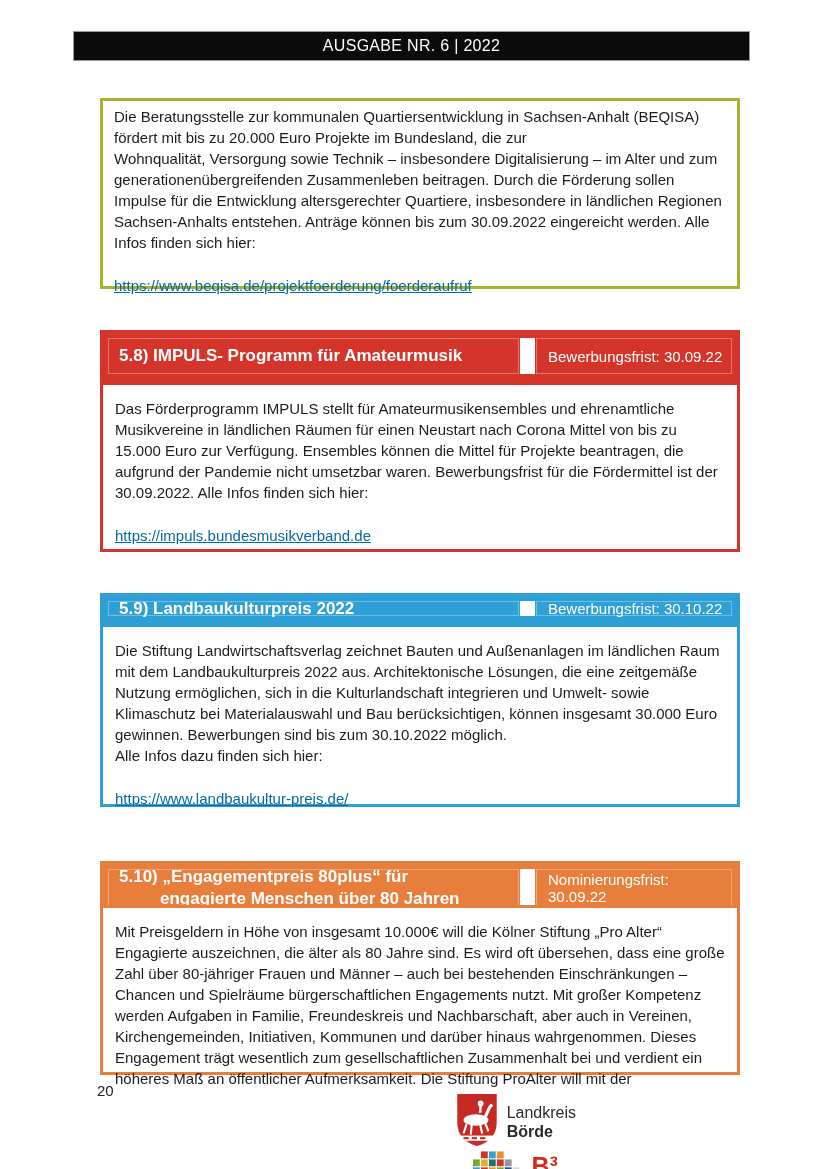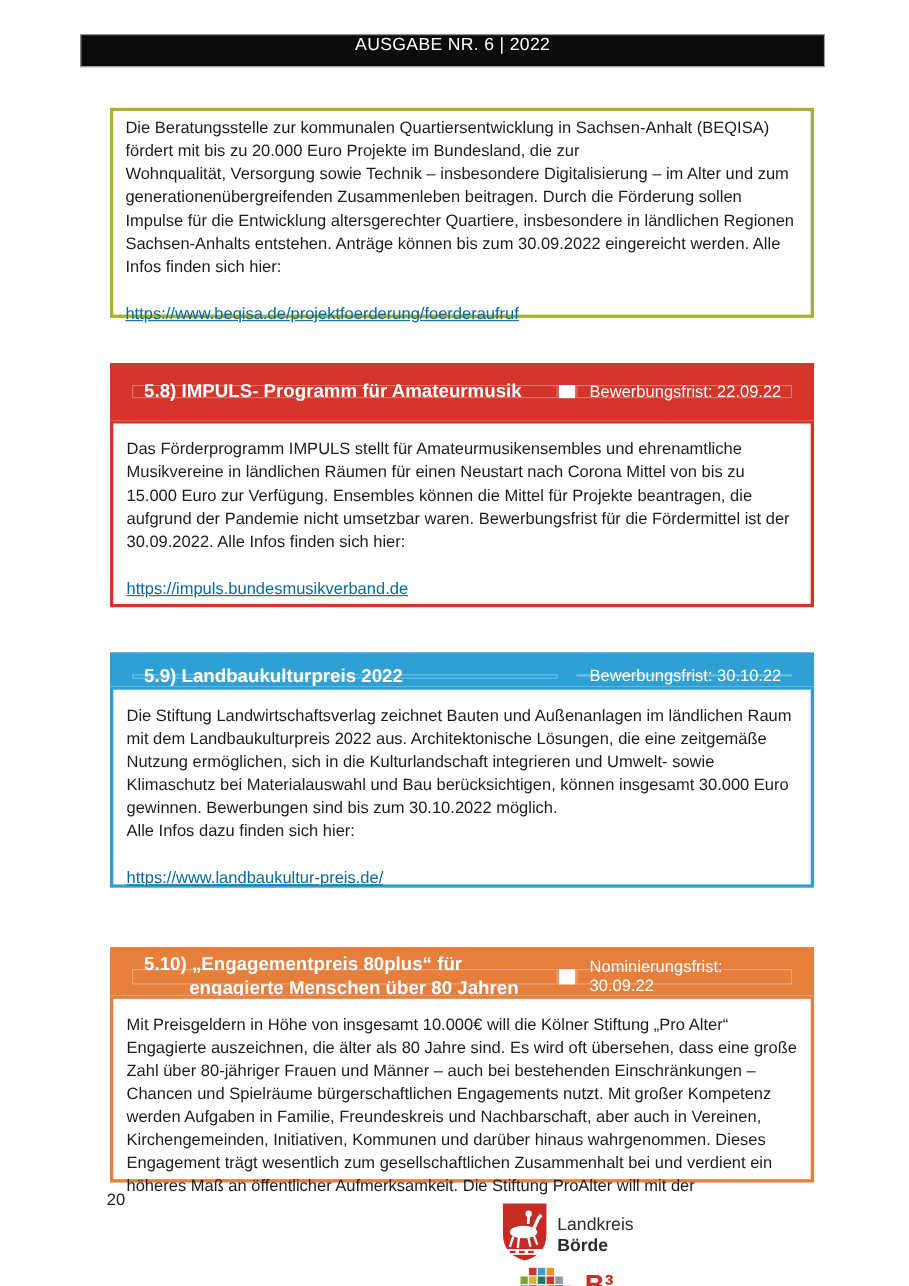--- a/index.html
+++ b/index.html
@@ -2,35 +2,35 @@
 <html><head>
 <meta charset="utf-8">
 <style>
   html,body{margin:0;padding:0;background:#ffffff;}
   body{width:826px;height:1169px;position:relative;overflow:hidden;
        font-family:"Liberation Sans", sans-serif;color:#1c1c1c;}
 
   
   .banner{position:absolute;left:73px;top:31px;width:675px;height:28px;
           background:#0b0b0b;border:1px solid #9a9a9a;
-          display:flex;justify-content:center;}
+          display:flex;align-items:center;justify-content:center;}
   .banner span{color:#ffffff;font-size:16px;letter-spacing:.3px;}
 
   
   .body-text{font-size:15px;line-height:21px;color:#1c1c1c;white-space:pre-line;}
   .doclink{display:inline-block;margin-top:22px;color:#0369a1;
            text-decoration:underline;font-size:15px;line-height:21px;cursor:pointer;}
 
   
   .intro-box{position:absolute;left:100px;top:98px;width:640px;height:191px;
              box-sizing:border-box;border:3px solid #a9b22e;padding:5px 11px;}
 
   
   .sec-header{position:absolute;left:100px;width:640px;box-sizing:border-box;
-              display:flex;align-items:stretch;padding:20px;}
+              display:flex;align-items:stretch;padding:8px;}
   .sec-cell{border:1px solid rgba(255,255,255,.32);box-sizing:border-box;}
   .sec-title{flex:1;color:#fff;font-weight:bold;font-size:17px;line-height:22px;
              padding:1px 0 1px 10px;display:flex;flex-direction:column;justify-content:center;}
   .sec-sep{width:15px;background:#ffffff;margin:0 1px;}
   .sec-deadline{width:196px;color:#ffffff;font-size:15px;display:flex;
                 align-items:center;padding-left:11px;}
   .ind19{margin-left:19px;} .ind41{margin-left:41px;}
 
   
   .sec-body{position:absolute;left:100px;width:640px;box-sizing:border-box;
@@ -66,21 +66,21 @@
   <div class="body-text">Die Beratungsstelle zur kommunalen Quartiersentwicklung in Sachsen-Anhalt (BEQISA) fördert mit bis zu 20.000 Euro Projekte im Bundesland, die zur
 Wohnqualität, Versorgung sowie Technik – insbesondere Digitalisierung – im Alter und zum generationenübergreifenden Zusammenleben beitragen. Durch die Förderung sollen Impulse für die Entwicklung altersgerechter Quartiere, insbesondere in ländlichen Regionen Sachsen-Anhalts entstehen. Anträge können bis zum 30.09.2022 eingereicht werden. Alle Infos finden sich hier:</div>
   <a class="doclink">https://www.beqisa.de/projektfoerderung/foerderaufruf</a>
 </div>
 
 <div class="sec-header s1" style="top:330px;height:52px;">
   <div class="sec-cell sec-title">
     <div>5.8) IMPULS- Programm für Amateurmusik</div>
   </div>
   <div class="sec-sep"></div>
-  <div class="sec-cell sec-deadline">Bewerbungsfrist: 22.09.22</div>
+  <div class="sec-cell sec-deadline">Bewerbungsfrist: 30.09.22</div>
 </div>
 
 <div class="sec-body s1b" style="top:382px;height:170px;">
   <div class="body-text">Das Förderprogramm IMPULS stellt für Amateurmusikensembles und ehrenamtliche Musikvereine in ländlichen Räumen für einen Neustart nach Corona Mittel von bis zu 15.000 Euro zur Verfügung. Ensembles können die Mittel für Projekte beantragen, die aufgrund der Pandemie nicht umsetzbar waren. Bewerbungsfrist für die Fördermittel ist der 30.09.2022. Alle Infos finden sich hier:</div>
   <a class="doclink">https://impuls.bundesmusikverband.de</a>
 </div>
 
 <div class="sec-header s2" style="top:593px;height:31px;">
   <div class="sec-cell sec-title">
     <div>5.9) Landbaukulturpreis 2022</div>

